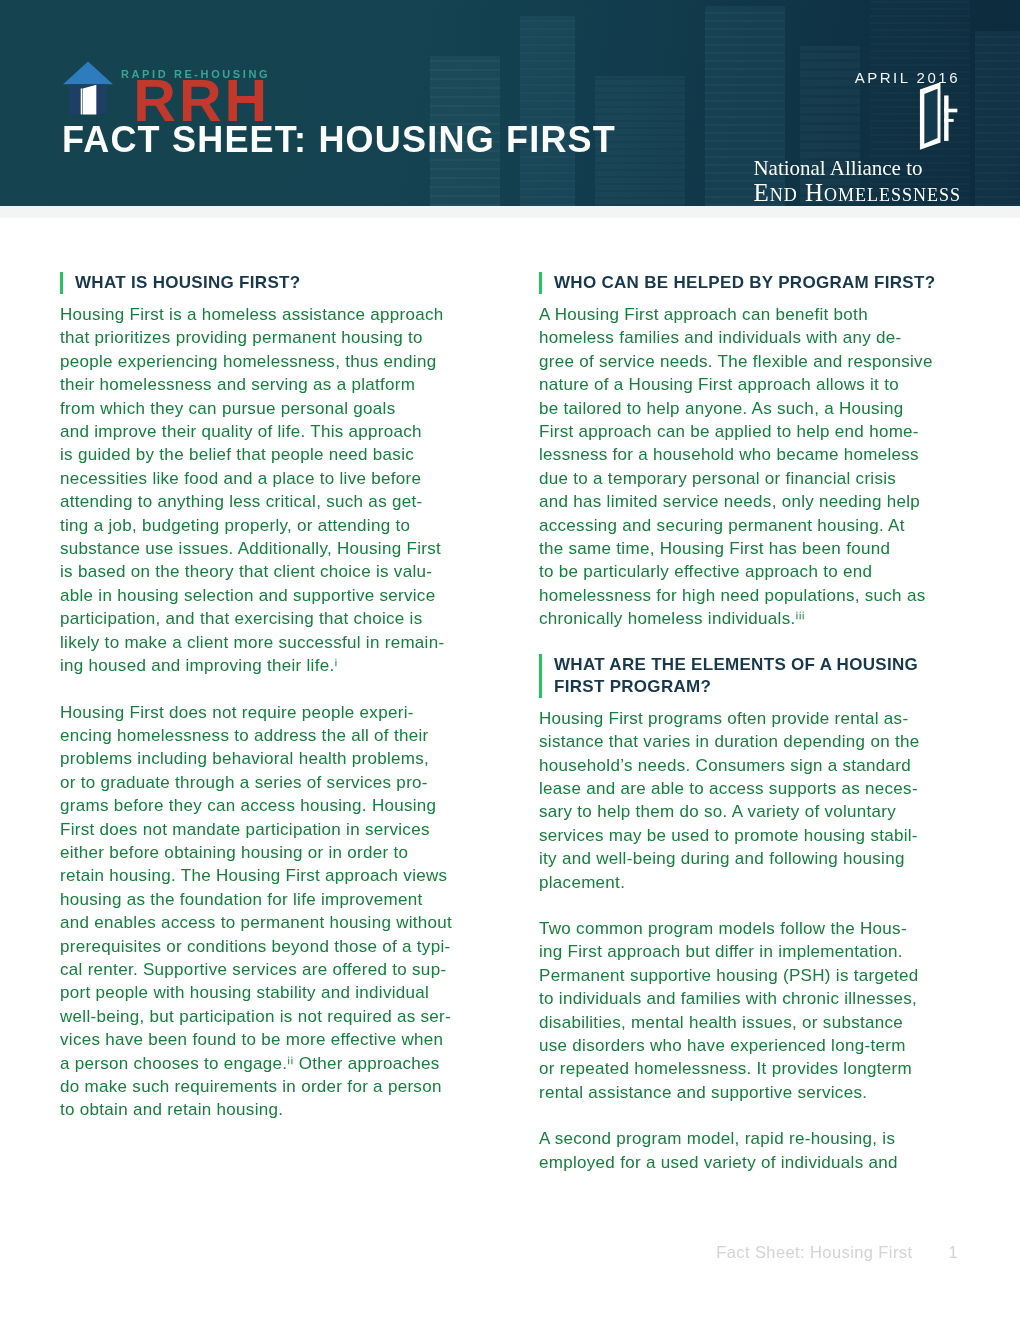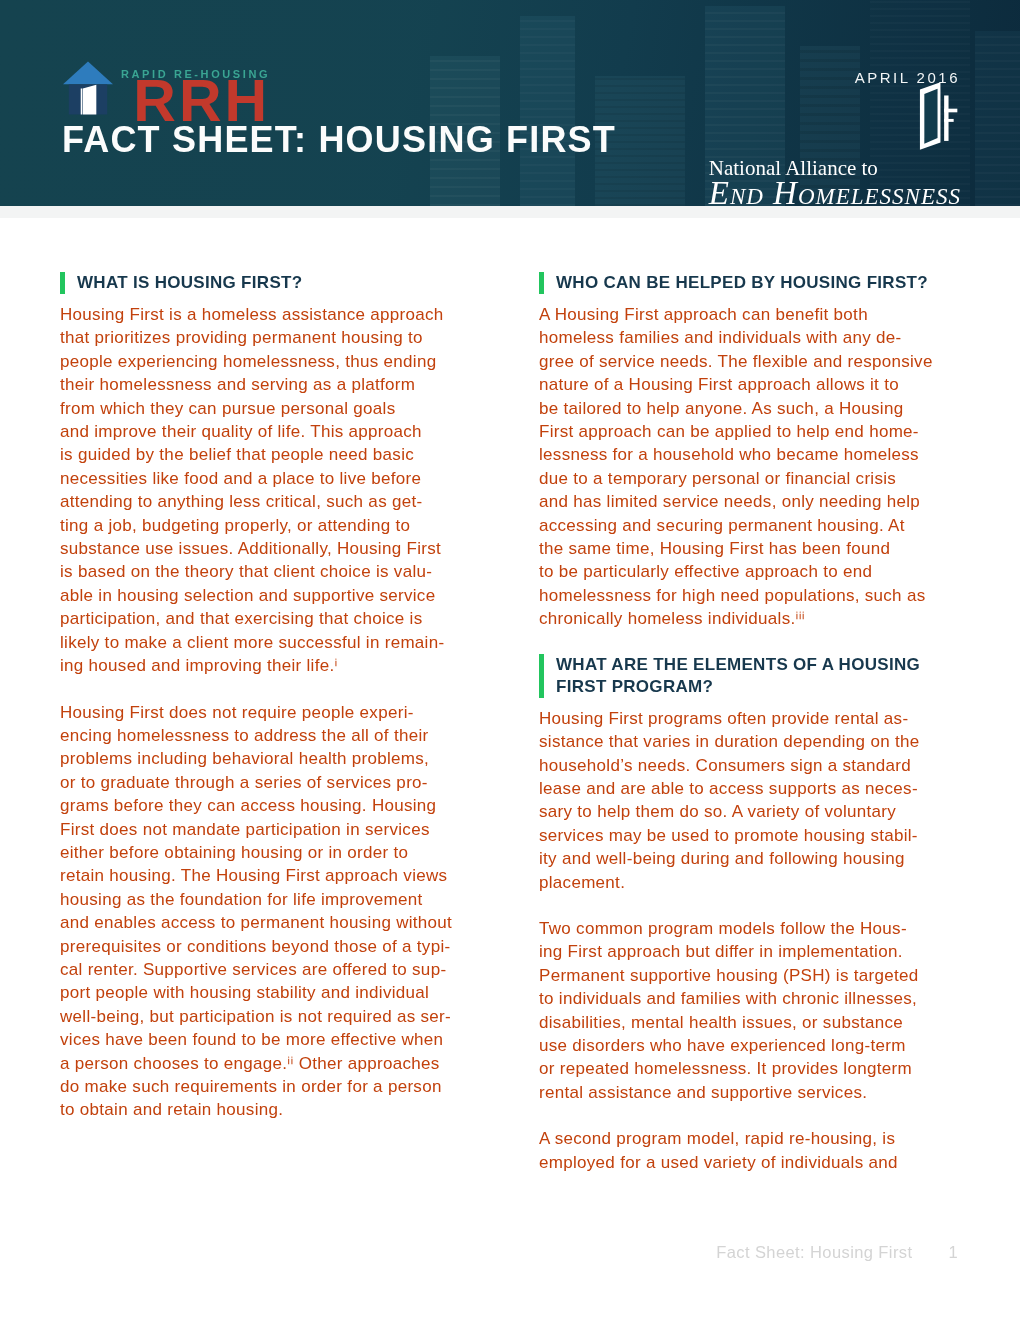--- a/index.html
+++ b/index.html
@@ -39,43 +39,43 @@
     color:#c2392c;font-size:59px;font-weight:bold;letter-spacing:3px;
     line-height:42px;margin-top:0px;
   }
   .page-title{
     position:absolute;left:62px;top:119px;
     color:#fbfcfc;font-size:36px;font-weight:bold;letter-spacing:1.2px;
   }
   .org-logo{position:absolute;right:59px;top:80px;display:flex;align-items:flex-end;flex-direction:column;}
   .org-text{margin-left:10px;color:#ffffff;font-family:"Liberation Serif", serif;}
   .org-line1{font-size:21px;line-height:24px;}
-  .org-line2{font-size:33px;line-height:26px;font-variant:small-caps;letter-spacing:1px;font-style:italic;}
+  .org-line2{font-size:25px;line-height:26px;font-variant:small-caps;letter-spacing:1px;}
   
   .gray-strip{width:1020px;height:12px;background:#f3f4f4;}
   
   .content{
     display:flex;
     padding:0 60px;
     gap:58px;
     margin-top:54px;
   }
   .col{flex:1;min-width:0;}
   .sec-heading{
-    border-left:5px solid #22c55e;
+    border-left:3px solid #22c55e;
     padding-left:12px;
     color:#17384d;
     font-size:17px;font-weight:bold;letter-spacing:.3px;
     line-height:22px;
     white-space:pre-line;
     margin:0 0 9px 0;
   }
   .sec-heading.second{margin-top:19px;}
   .para{
-    color:#c2410c;
+    color:#15803d;
     font-size:17px;line-height:23.4px;letter-spacing:.3px;
     white-space:pre-line;
     margin:0 0 23px 0;
   }
   
   .footer{
     position:absolute;top:1243px;right:62px;
     display:flex;gap:36px;align-items:baseline;
     color:#d4d4d4;font-size:16.5px;letter-spacing:.4px;
   }
@@ -165,21 +165,21 @@
 cal renter. Supportive services are offered to sup-
 port people with housing stability and individual
 well-being, but participation is not required as ser-
 vices have been found to be more effective when
 a person chooses to engage.ⁱⁱ Other approaches
 do make such requirements in order for a person
 to obtain and retain housing.</p>
   </div>
 
   <div class="col">
-    <h2 class="sec-heading">WHO CAN BE HELPED BY HOUSING FIRST?</h2>
+    <h2 class="sec-heading">WHO CAN BE HELPED BY PROGRAM FIRST?</h2>
     <p class="para">A Housing First approach can benefit both
 homeless families and individuals with any de-
 gree of service needs. The flexible and responsive
 nature of a Housing First approach allows it to
 be tailored to help anyone. As such, a Housing
 First approach can be applied to help end home-
 lessness for a household who became homeless
 due to a temporary personal or financial crisis
 and has limited service needs, only needing help
 accessing and securing permanent housing. At

